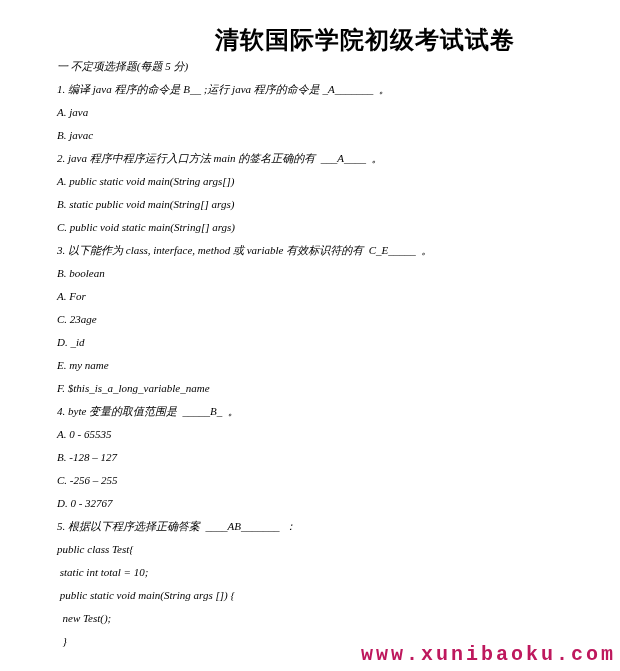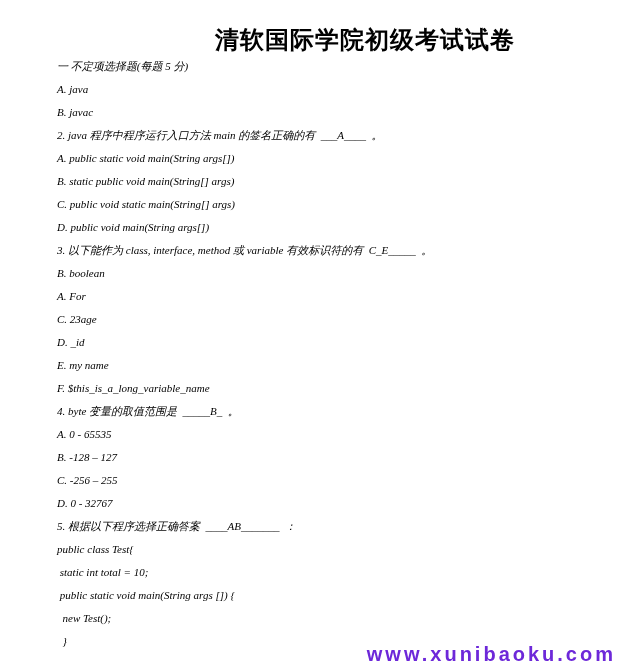--- a/index.html
+++ b/index.html
@@ -39,45 +39,45 @@
     height: 23px;
     line-height: 23px;
     font-size: 11px;
     white-space: pre;
     font-style: italic;
   }
   .watermark {
     position: absolute;
     right: 4px;
     bottom: 5px;
-    font-family: Liberation Sans, sans-serif;
+    font-family: Liberation Mono, monospace;
     font-weight: bold;
     font-size: 20px;
     letter-spacing: 3px;
-    color: #6d28d9;
+    color: #be185d;
     white-space: nowrap;
   }
 </style>
 </head>
 <body>
 
 <div>
   <h1 class="title">清软国际学院初级考试试卷</h1>
 
   <div class="content">
     <div class="line">一 不定项选择题(每题 5 分)</div>
 
+    <div class="line">1. 编译 java 程序的命令是 B__ ;运行 java 程序的命令是 _A_______  。</div>
     <div class="line">A. java</div>
     <div class="line">B. javac</div>
 
     <div class="line">2. java 程序中程序运行入口方法 main 的签名正确的有  ___A____  。</div>
     <div class="line">A. public static void main(String args[])</div>
     <div class="line">B. static public void main(String[] args)</div>
     <div class="line">C. public void static main(String[] args)</div>
-    <div class="line">D. public void main(String args[])</div>
 
     <div class="line">3. 以下能作为 class, interface, method 或 variable 有效标识符的有  C_E_____  。</div>
     <div class="line">B. boolean</div>
     <div class="line">A. For</div>
     <div class="line">C. 23age</div>
     <div class="line">D. _id</div>
     <div class="line">E. my name</div>
     <div class="line">F. $this_is_a_long_variable_name</div>
 
     <div class="line">4. byte 变量的取值范围是  _____B_  。</div>

